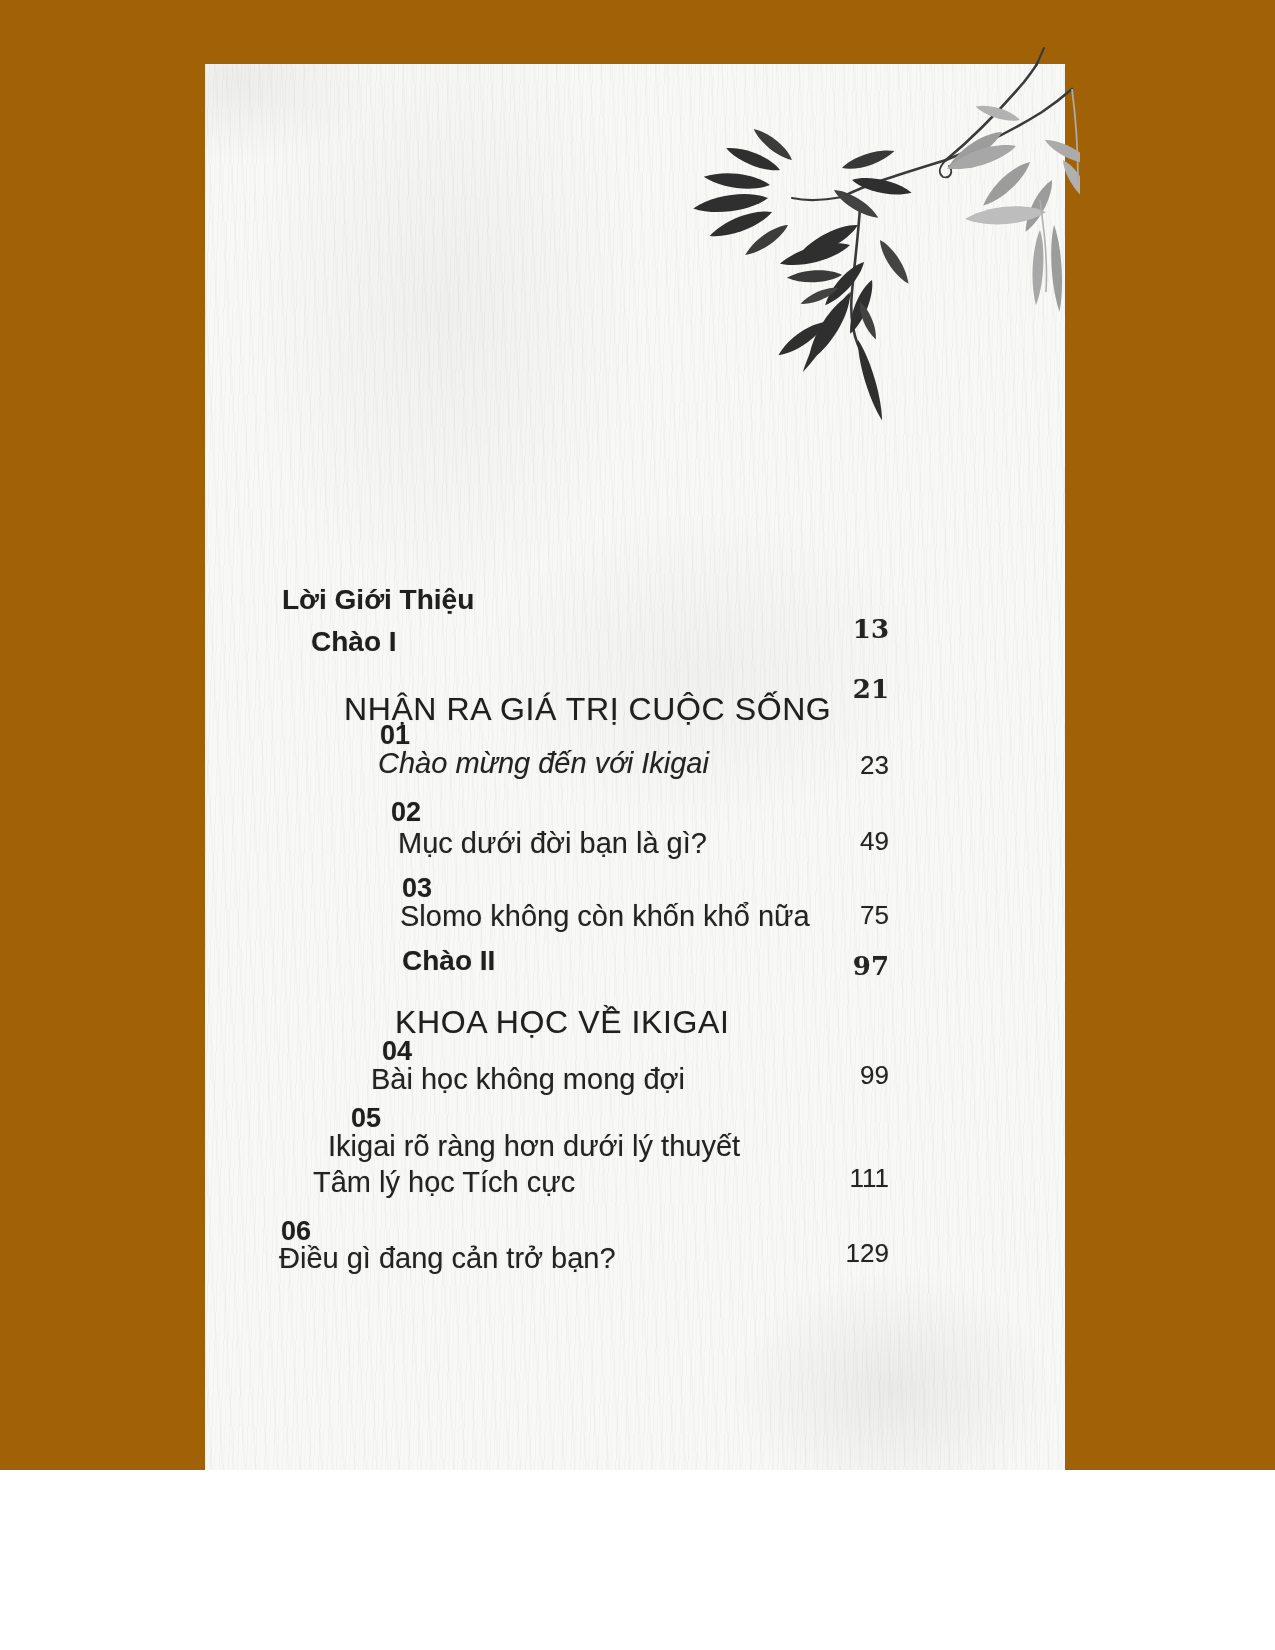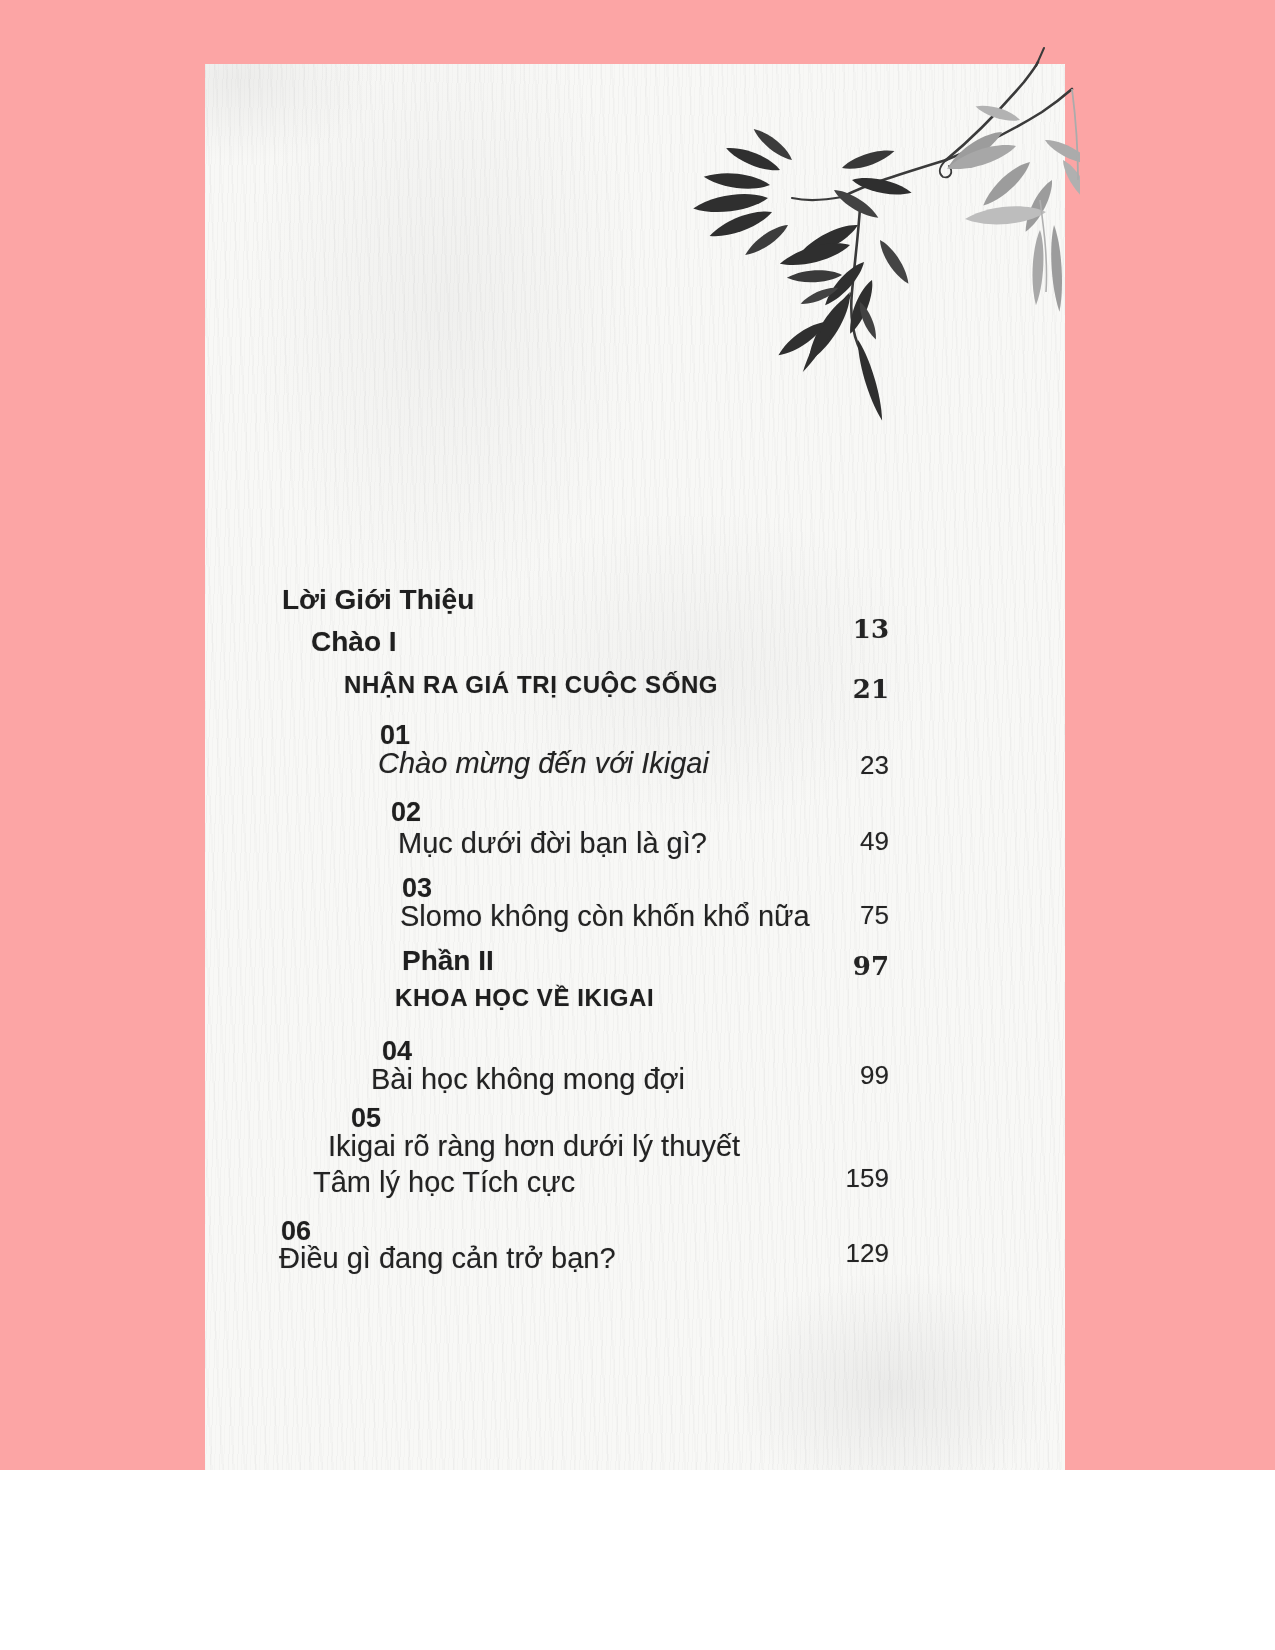--- a/index.html
+++ b/index.html
@@ -5,21 +5,21 @@
   html, body {
     margin: 0;
     padding: 0;
     background: #ffffff;
     font-family: "Liberation Sans", sans-serif;
   }
   #canvas {
     position: relative;
     width: 1275px;
     height: 1470px;
-    background: #fca5a5;
+    background: #a16207;
     overflow: hidden;
   }
 
   
   #book-page {
     position: absolute;
     left: 205px;
     top: 64px;
     width: 860px;
     height: 1506px;
@@ -60,21 +60,21 @@
 
   
   .toc-item {
     position: absolute;
     color: #1f1f1f;
     white-space: nowrap;
     line-height: 1;
     text-shadow: 0 0 1px rgba(30,30,30,0.30);
   }
   .lbl-bold   { font-size: 28px; font-weight: 700; }
-  .lbl-caps   { font-size: 24px; font-weight: 700; letter-spacing: 0.6px; }
+  .lbl-caps   { font-size: 32px; font-weight: 400; letter-spacing: 0.6px; margin-top: 20px; }
   .ch-num     { font-size: 27px; font-weight: 700; }
   .ch-title   { font-size: 29px; font-weight: 400; color: #232323; }
   .pg-num {
     position: absolute;
     right: 386px;
     text-align: right;
     font-size: 26px;
     color: #242424;
     line-height: 1;
     text-shadow: 0 0 1px rgba(30,30,30,0.30);
@@ -190,33 +190,33 @@
     <div class="pg-num pg-sans" id="pg-ch1">23</div>
 
     <div class="toc-item ch-num" id="row-ch2-num">02</div>
     <div class="toc-item ch-title" id="row-ch2-title">Mục dưới đời bạn là gì?</div>
     <div class="pg-num pg-sans" id="pg-ch2">49</div>
 
     <div class="toc-item ch-num" id="row-ch3-num">03</div>
     <div class="toc-item ch-title" id="row-ch3-title">Slomo không còn khốn khổ nữa</div>
     <div class="pg-num pg-sans" id="pg-ch3">75</div>
 
-    <div class="toc-item lbl-bold" id="row-part2">Phần II</div>
+    <div class="toc-item lbl-bold" id="row-part2">Chào II</div>
 
     <div class="toc-item lbl-caps" id="row-part2-title">KHOA HỌC VỀ IKIGAI</div>
     <div class="pg-num pg-serif" id="pg-part2">97</div>
 
     <div class="toc-item ch-num" id="row-ch4-num">04</div>
     <div class="toc-item ch-title" id="row-ch4-title">Bài học không mong đợi</div>
     <div class="pg-num pg-sans" id="pg-ch4">99</div>
 
     <div class="toc-item ch-num" id="row-ch5-num">05</div>
     <div class="toc-item ch-title" id="row-ch5-line1">Ikigai rõ ràng hơn dưới lý thuyết</div>
     <div class="toc-item ch-title" id="row-ch5-line2">Tâm lý học Tích cực</div>
-    <div class="pg-num pg-sans" id="pg-ch5">159</div>
+    <div class="pg-num pg-sans" id="pg-ch5">111</div>
 
     <div class="toc-item ch-num" id="row-ch6-num">06</div>
     <div class="toc-item ch-title" id="row-ch6-title">Điều gì đang cản trở bạn?</div>
     <div class="pg-num pg-sans" id="pg-ch6">129</div>
   </div>
 
   <div id="binding-band"></div>
 
 </div>
 

